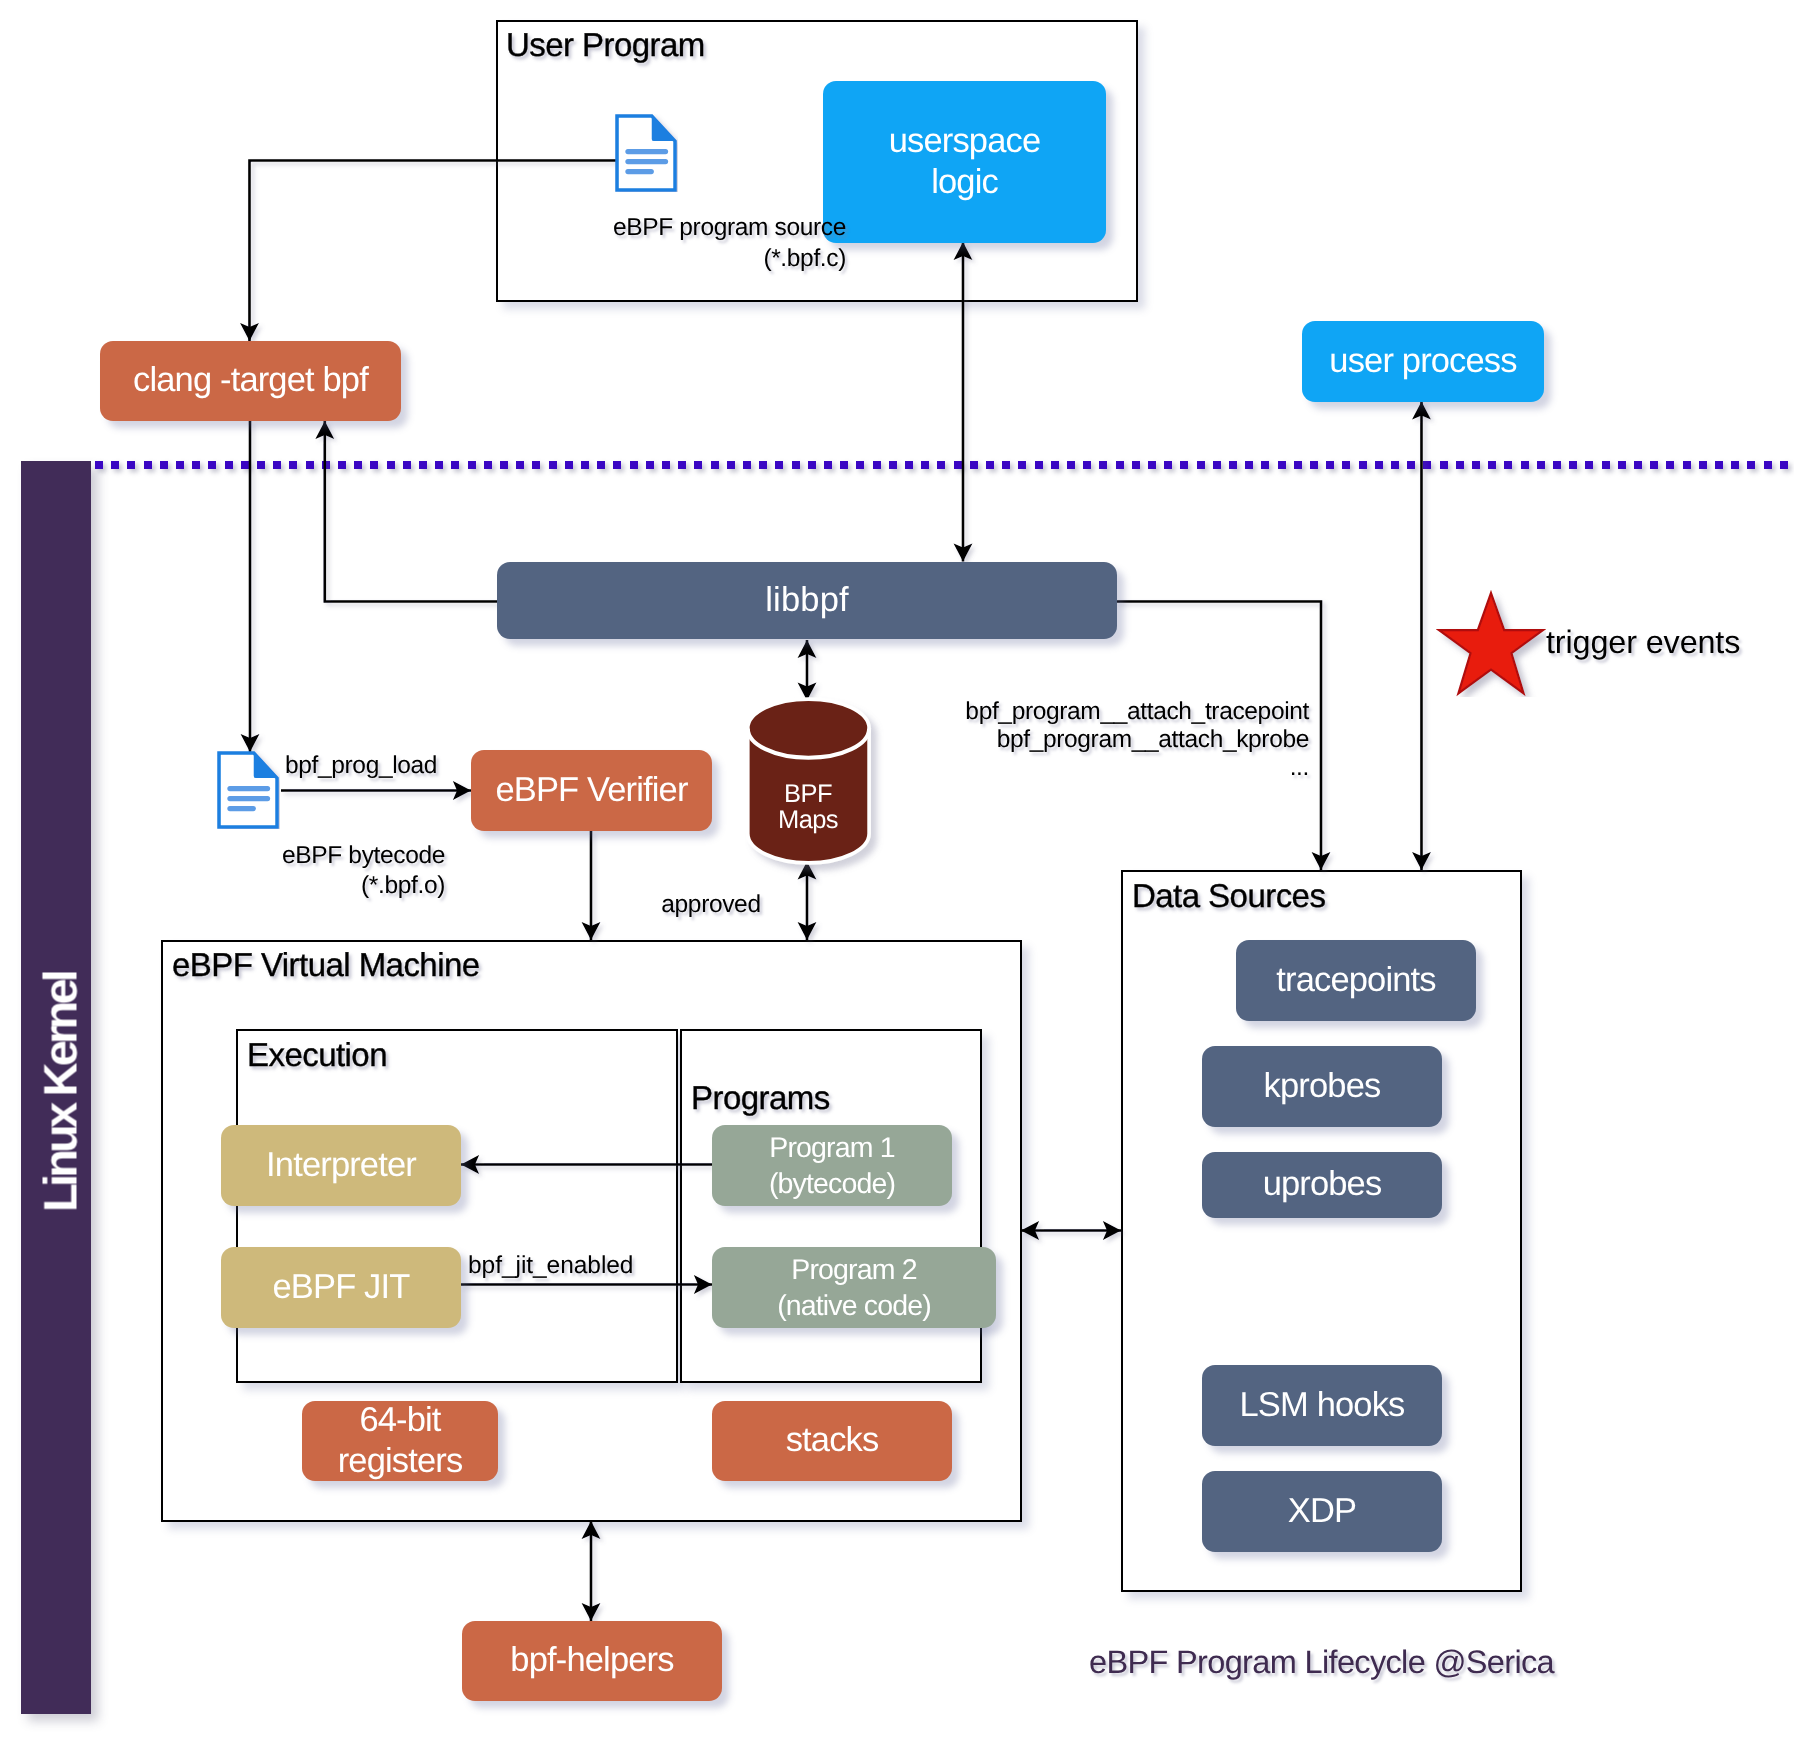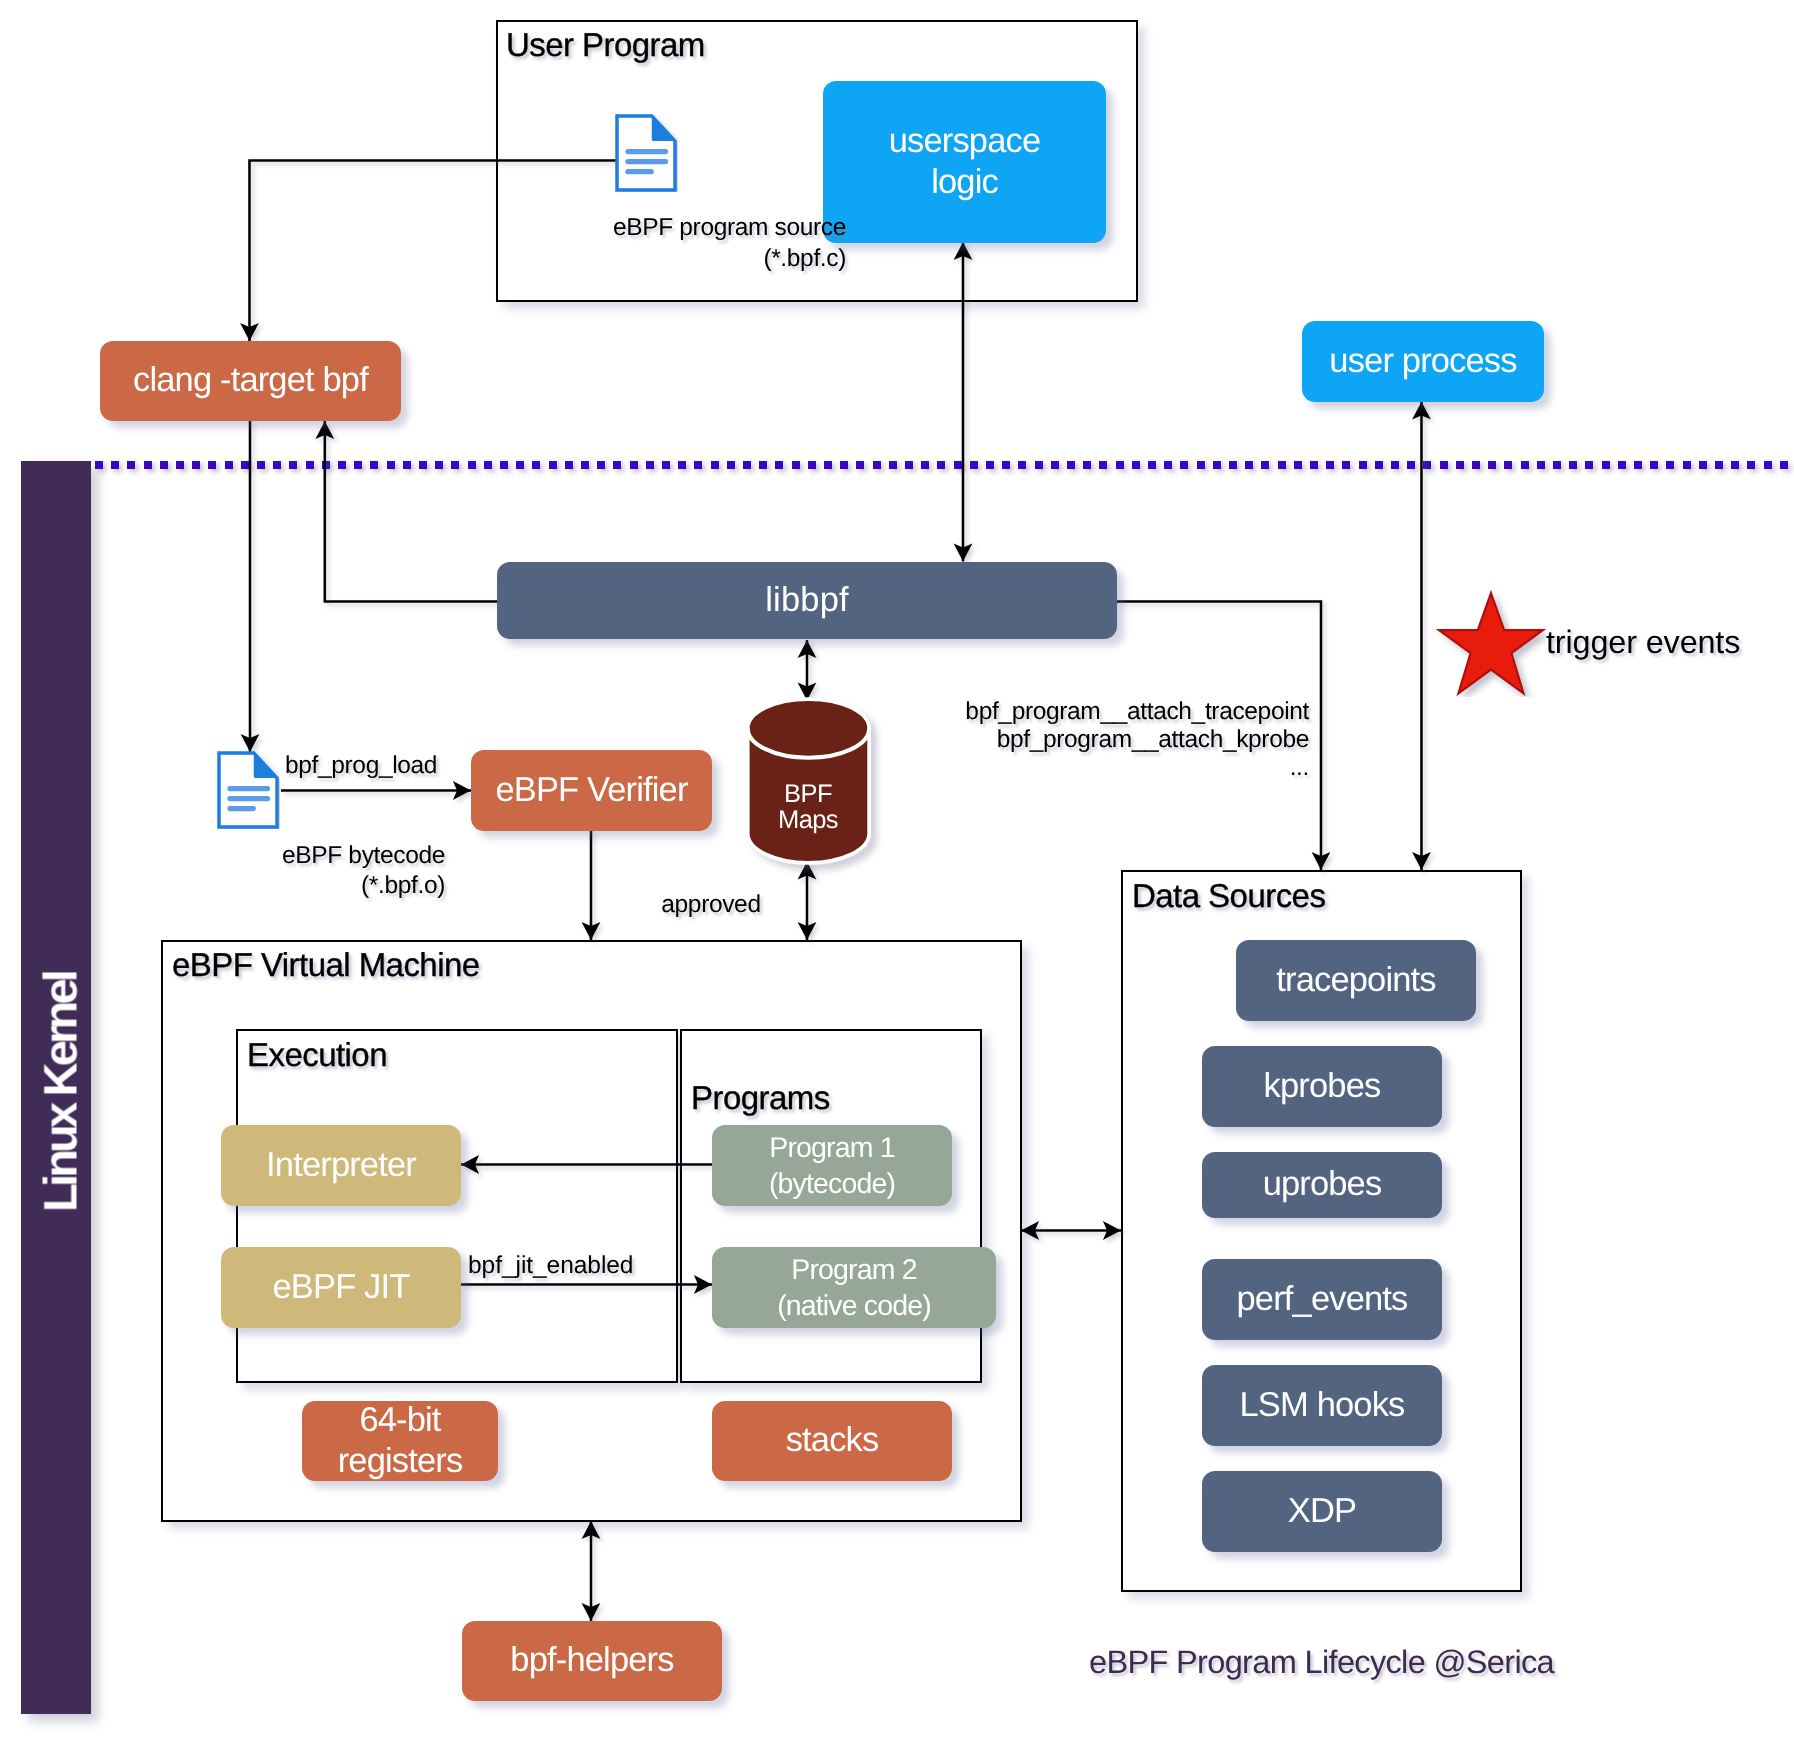--- a/index.html
+++ b/index.html
@@ -195,19 +195,18 @@
 
   <div class="pill" style="left:462px;top:1621px;width:260px;height:80px;background:#CB6846;font-size:34.5px;">bpf-helpers</div>
 
   <div class="container" style="left:1121px;top:870px;width:401px;height:722px;">
     <div class="ctitle" style="left:9px;top:5px;font-size:33px;">Data Sources</div>
   </div>
 
   <div class="pill" style="left:1202px;top:940px;width:240px;height:81px;background:#536481;font-size:34.5px;margin-left:34px;">tracepoints</div>
   <div class="pill" style="left:1202px;top:1046px;width:240px;height:81px;background:#536481;font-size:34.5px;">kprobes</div>
   <div class="pill" style="left:1202px;top:1152px;width:240px;height:66px;background:#536481;font-size:34.5px;">uprobes</div>
-  <div class="pill" style="left:1202px;top:1259px;width:240px;height:81px;background:#536481;font-size:34.5px;">perf_events</div>
   <div class="pill" style="left:1202px;top:1365px;width:240px;height:81px;background:#536481;font-size:34.5px;">LSM hooks</div>
   <div class="pill" style="left:1202px;top:1471px;width:240px;height:81px;background:#536481;font-size:34.5px;">XDP</div>
 
   <div class="lbl" style="left:1089px;top:1644px;width:600px;font-size:32.5px;letter-spacing:-0.65px;color:#3F2B50;text-align:left;">eBPF Program Lifecycle @Serica</div>
 
 </div>
 
 </body></html>

